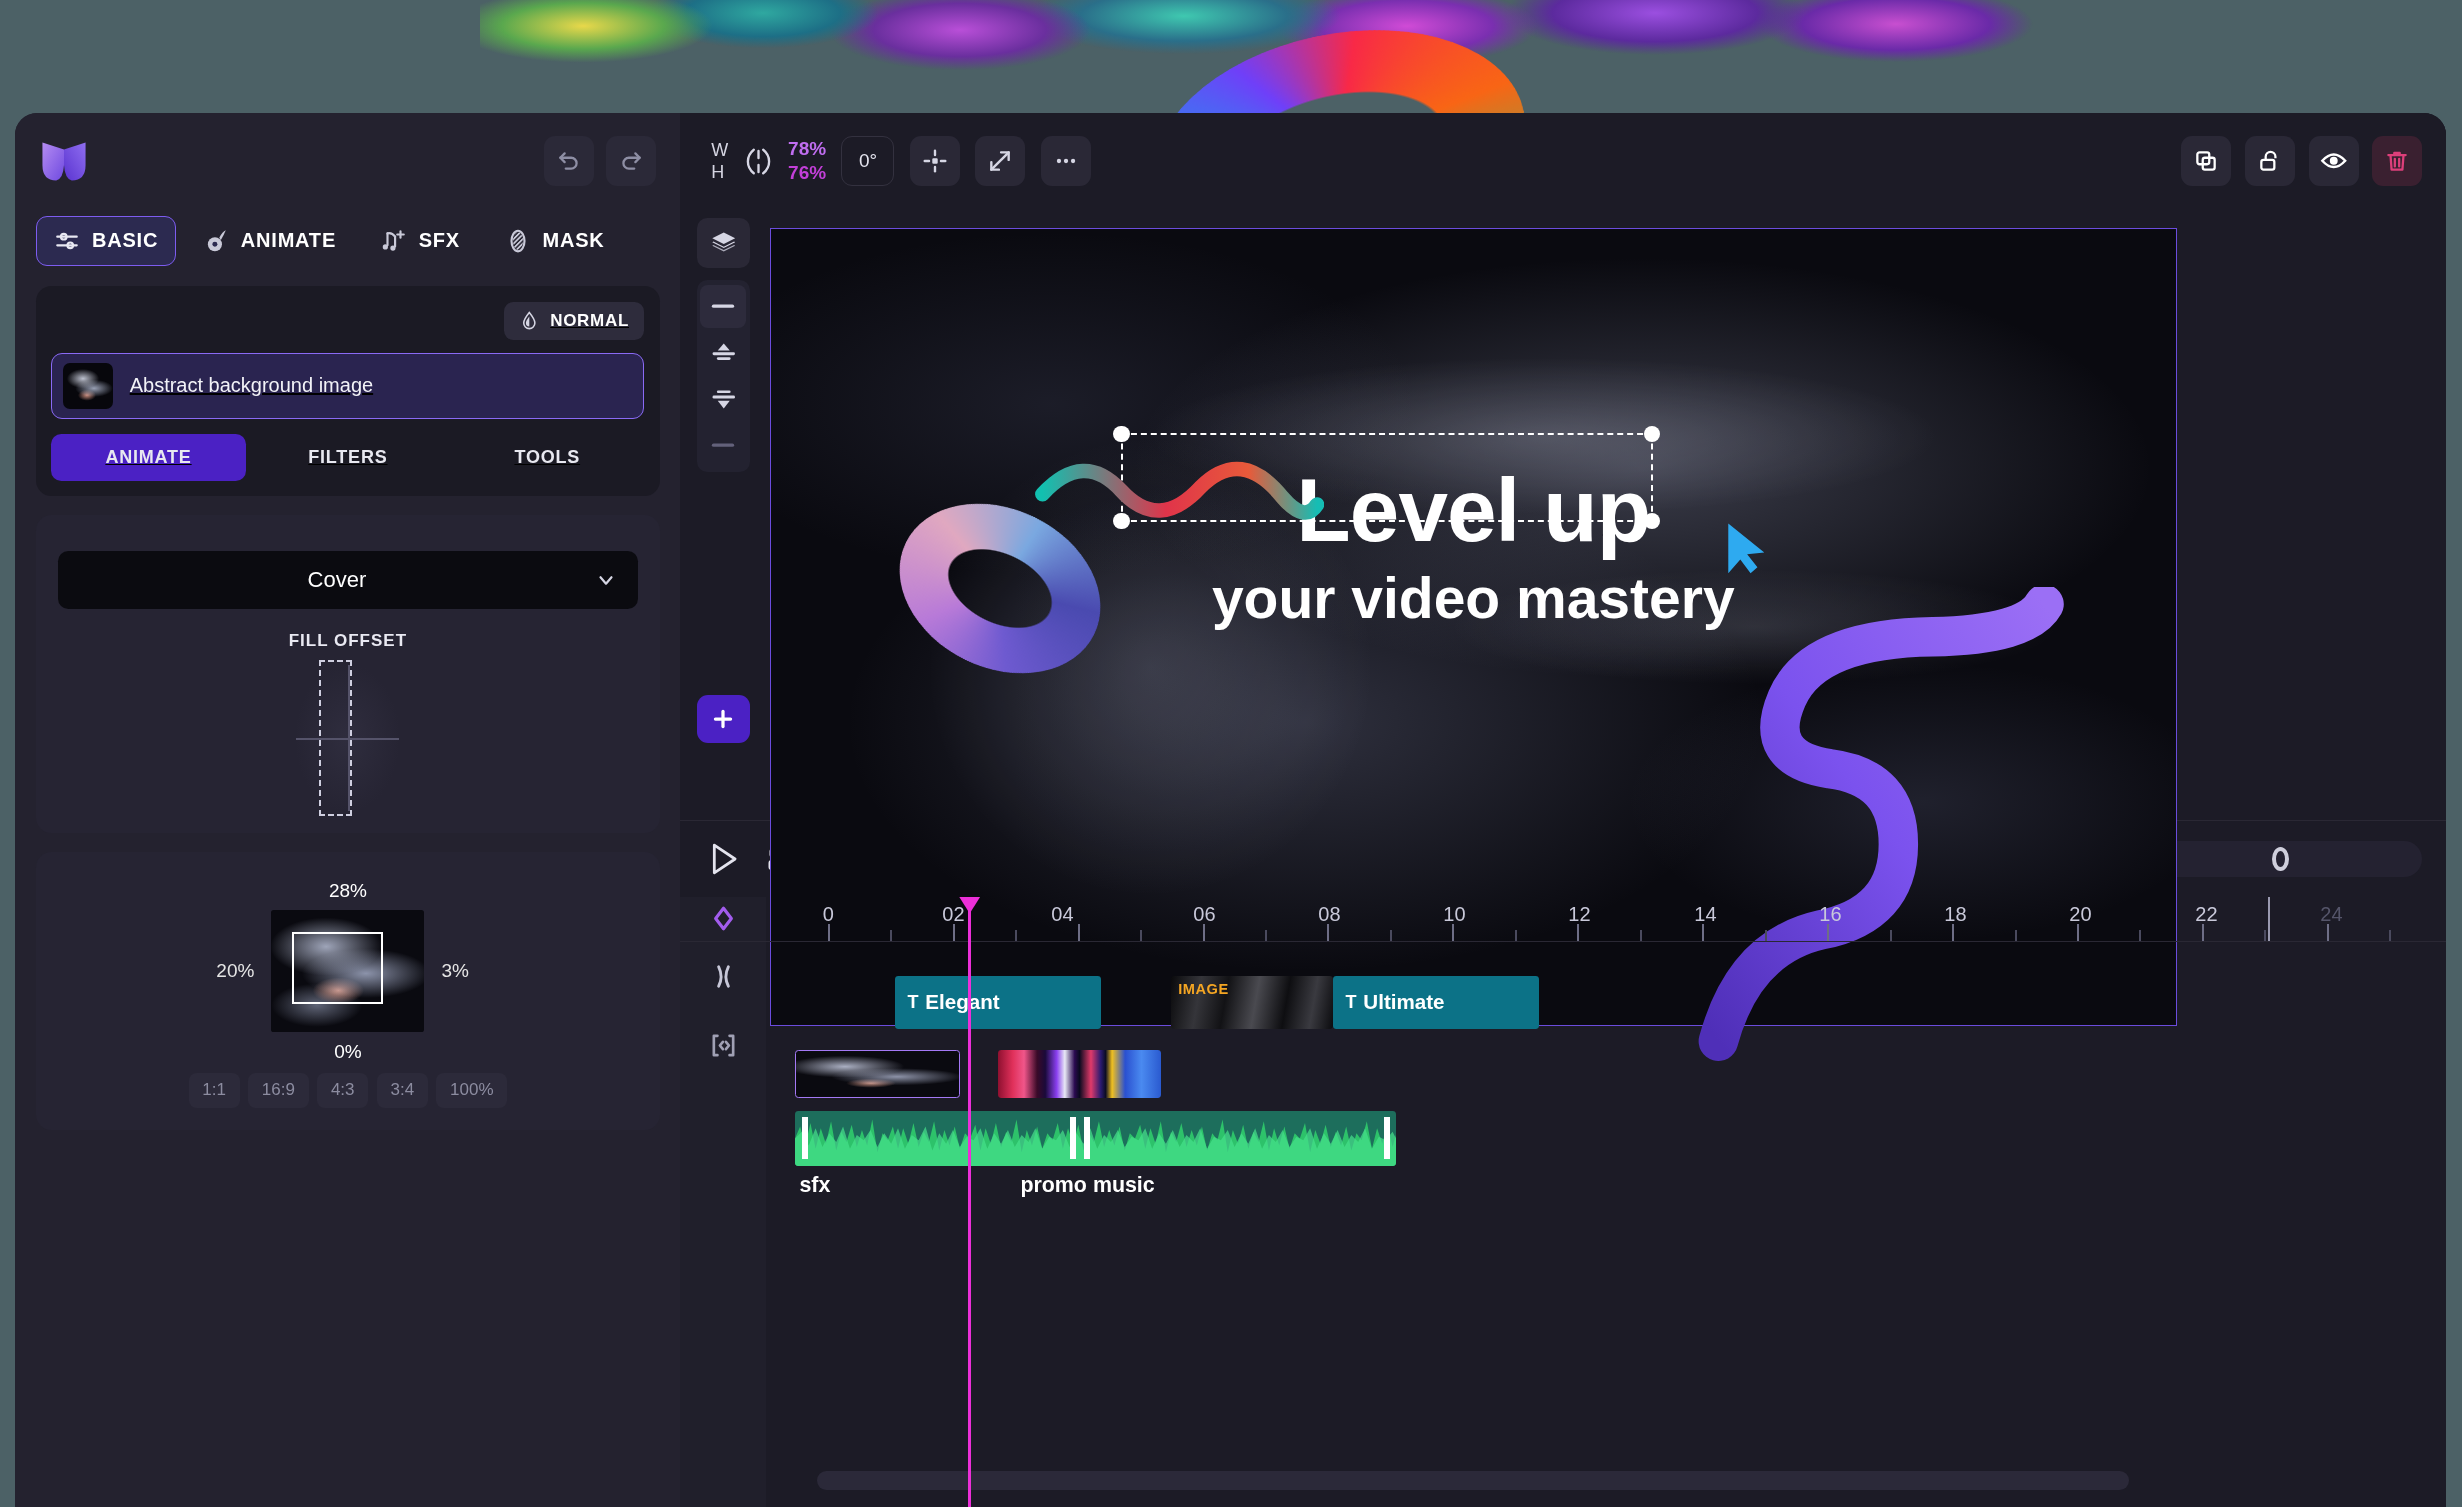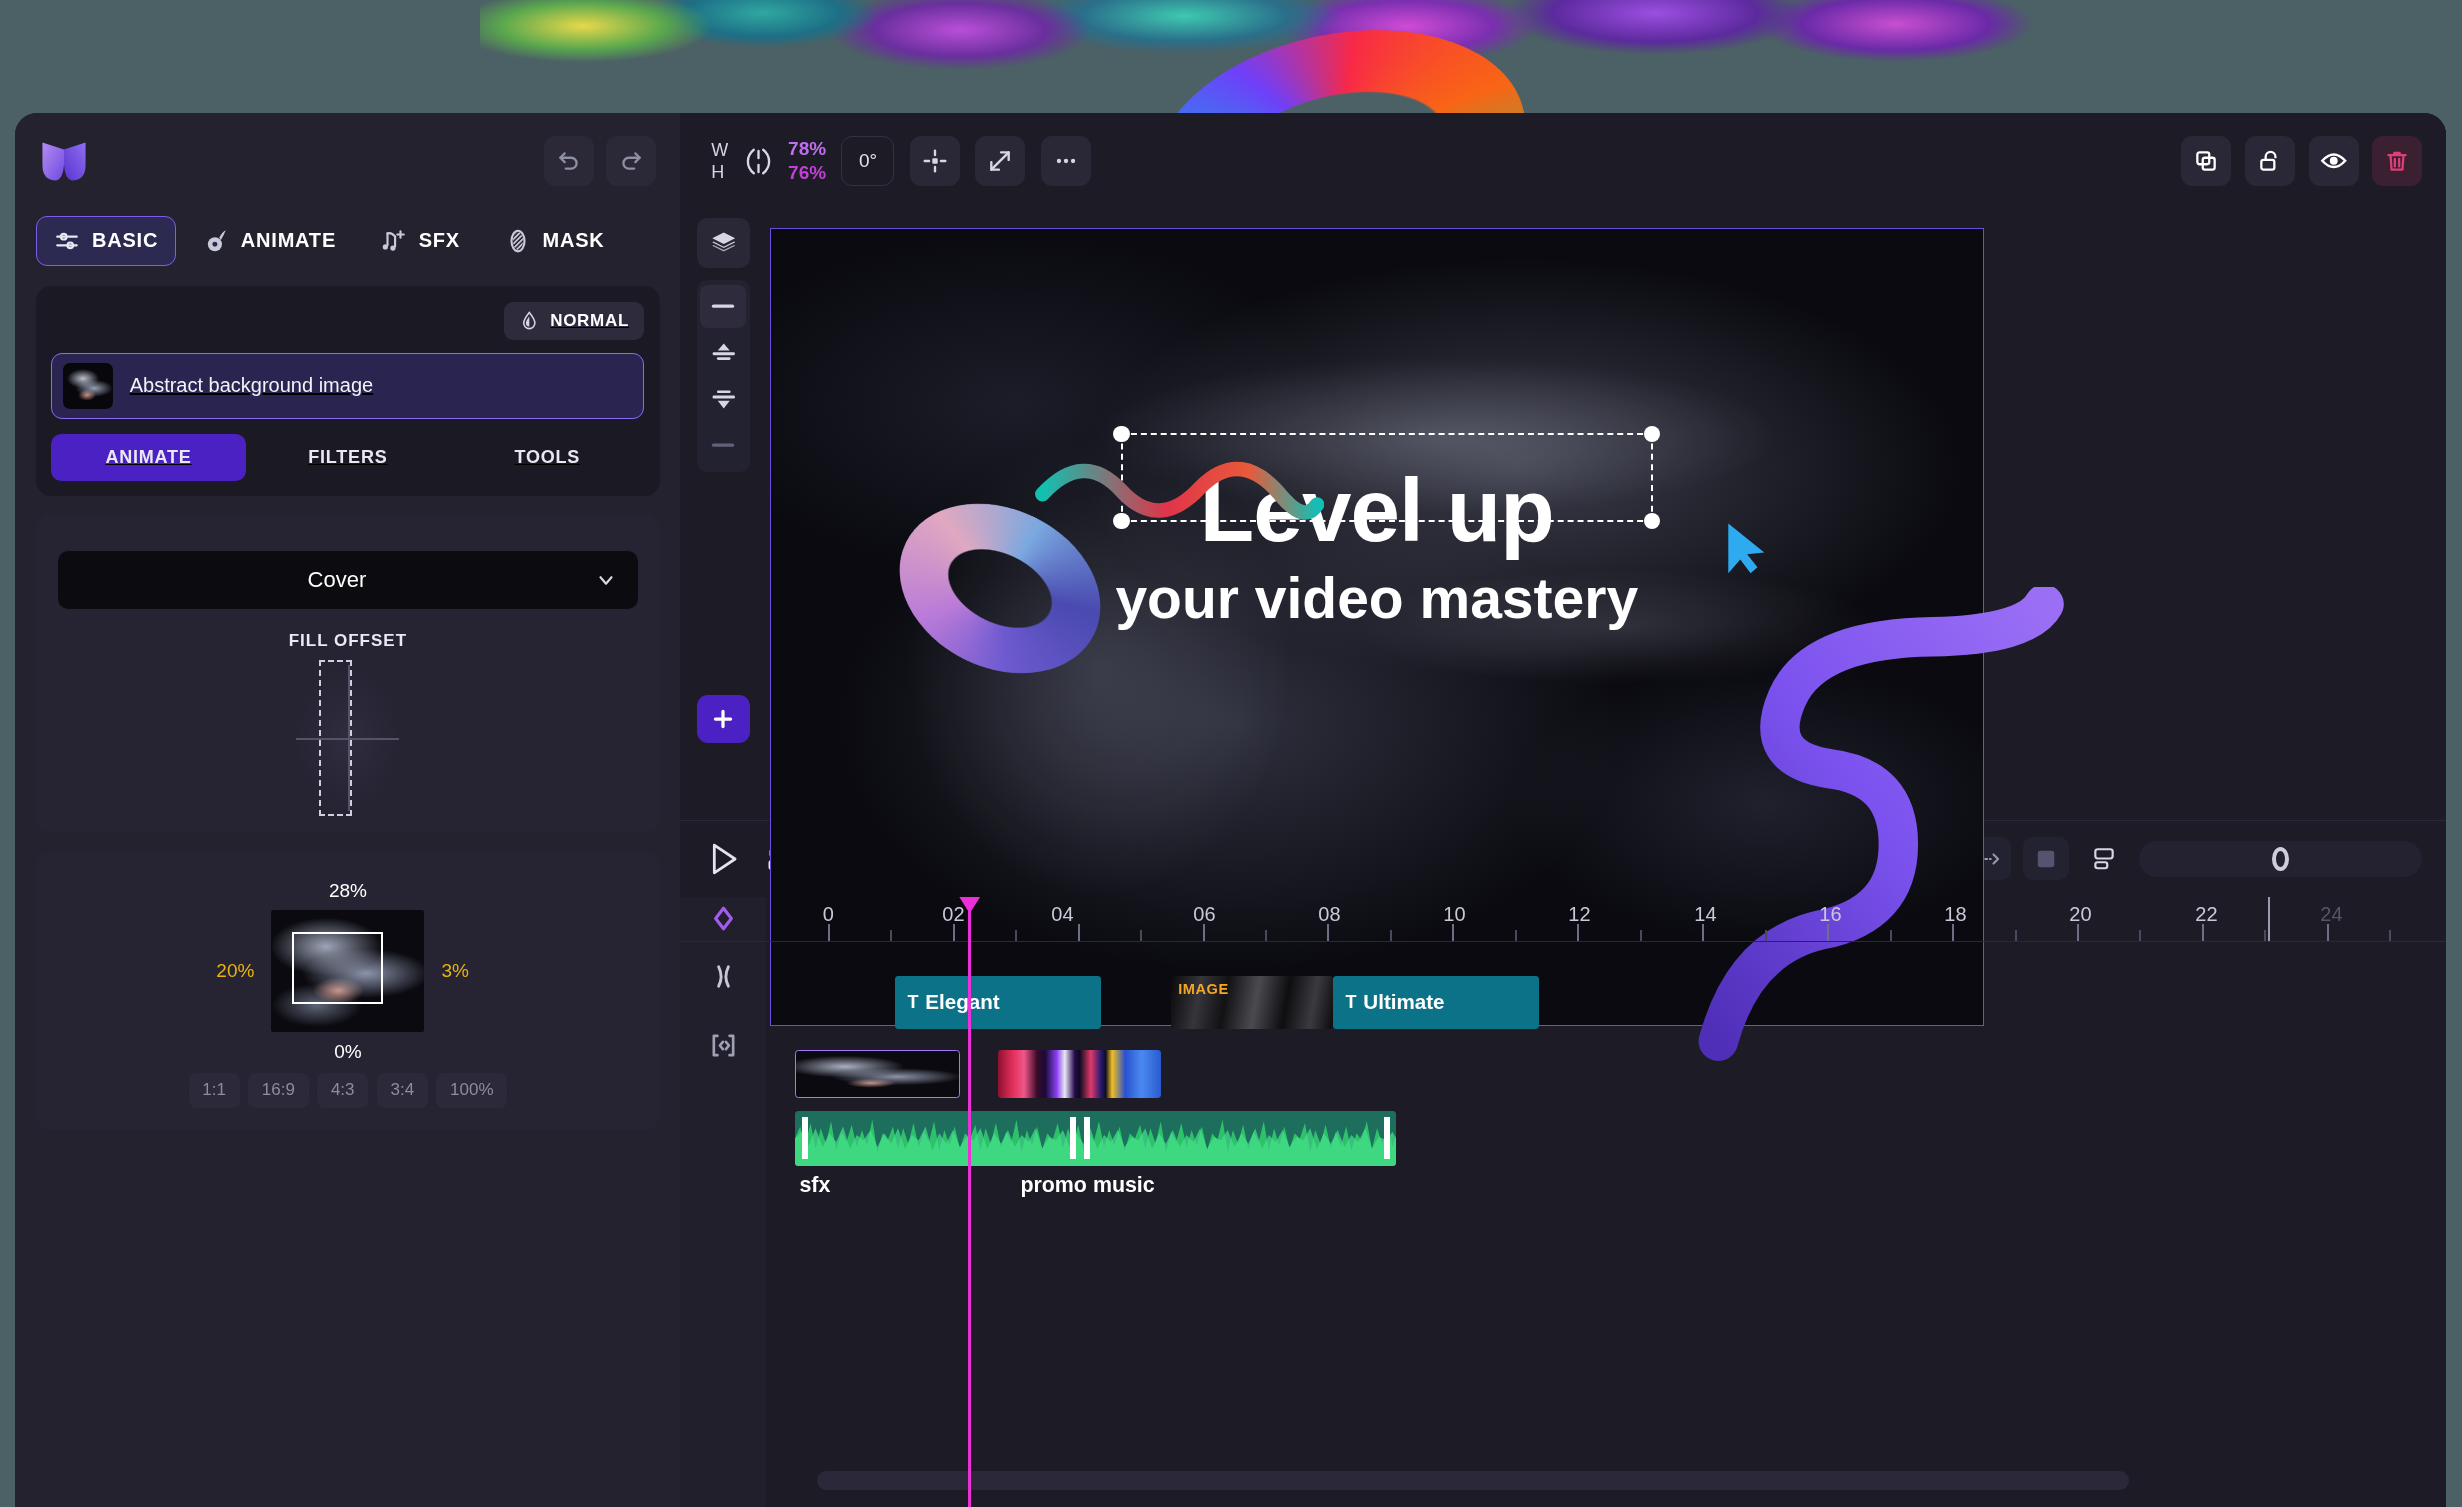--- a/index.html
+++ b/index.html
@@ -176,21 +176,21 @@
       radial-gradient(ellipse 52% 34% at 36% 30%, rgba(200,208,232,.78), rgba(150,160,200,0) 70%),
       radial-gradient(ellipse 58% 28% at 62% 52%, rgba(190,200,230,.72), rgba(140,150,190,0) 72%),
       radial-gradient(ellipse 22% 14% at 44% 66%, rgba(245,175,155,.8), rgba(210,130,115,0) 76%),
       radial-gradient(ellipse 40% 24% at 30% 78%, rgba(180,190,220,.5), rgba(130,140,180,0) 74%),
       #0a0a10;
   }
   .crop-rect {
     position: absolute; left: 20.6px; top: 22px; width: 91px; height: 72px;
     border: 2.6px solid #ffffff;
   }
-  .crop-side { color: #eab308; font-size: 19px; width: 48px; }
+  .crop-side { color: #e5e5e5; font-size: 19px; width: 48px; }
   .crop-side.l { text-align: right; }
   .crop-side.r { text-align: left; }
   .ratio-row { display: flex; justify-content: center; gap: 8.6px; margin-top: 10px; }
   .ratio {
     padding: 7.7px 13.7px; border-radius: 7.7px; background: #2c2a3a;
     color: #8c8ca0; font-size: 17px; cursor: pointer;
   }
 
   
   #rightside { flex: 1; display: flex; flex-direction: column; background: #1c1b26; min-width: 0; }
@@ -236,21 +236,21 @@
   .add-btn {
     position: absolute; bottom: 77px; left: 16.3px;
     width: 53px; height: 48px; border-radius: 11px; background: #4b21c4;
     display: flex; align-items: center; justify-content: center; cursor: pointer;
   }
   .canvas-stage {
     flex: 1; position: relative; min-width: 0;
     display: flex; align-items: flex-start; justify-content: flex-start;
   }
   .video-frame {
-    position: absolute; left: 3.4px; top: 19px; width: 1214px; height: 798px;
+    position: absolute; left: 3.4px; top: 19px; width: 1407px; height: 798px;
     border: 1.7px solid #6b4cdd;
     background:
       radial-gradient(ellipse 55% 40% at 62% 30%, rgba(170,175,205,.30), rgba(100,105,140,0) 66%),
       radial-gradient(ellipse 48% 46% at 38% 62%, rgba(150,155,190,.26), rgba(90,95,130,0) 68%),
       radial-gradient(ellipse 30% 25% at 82% 72%, rgba(130,135,175,.18), rgba(80,85,120,0) 70%),
       radial-gradient(ellipse 36% 30% at 20% 22%, rgba(120,125,165,.16), rgba(70,75,110,0) 72%),
       #0a0a10;
     overflow: hidden;
   }
   .smoke-a {

